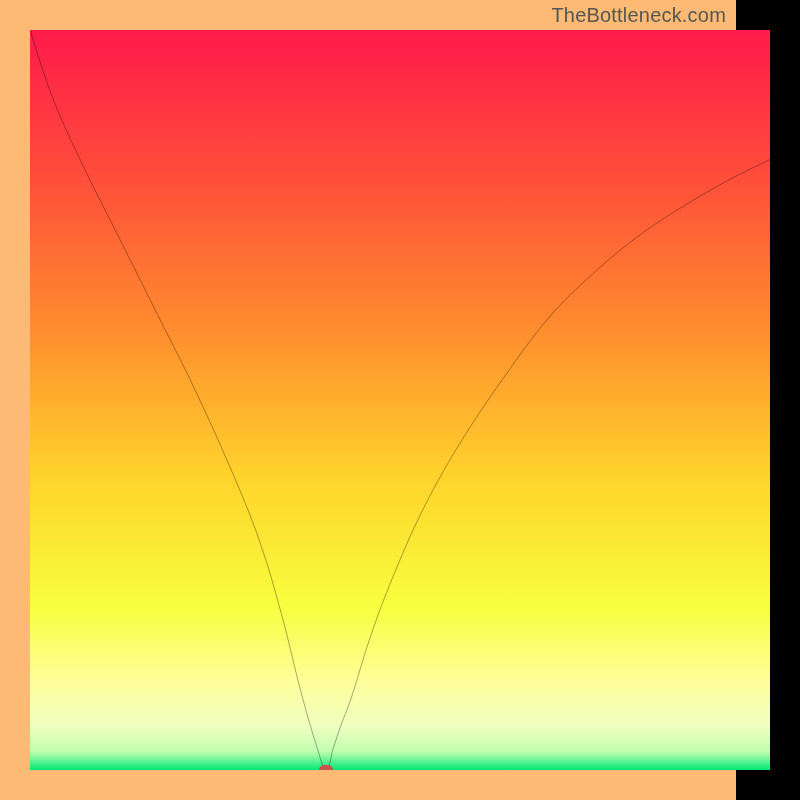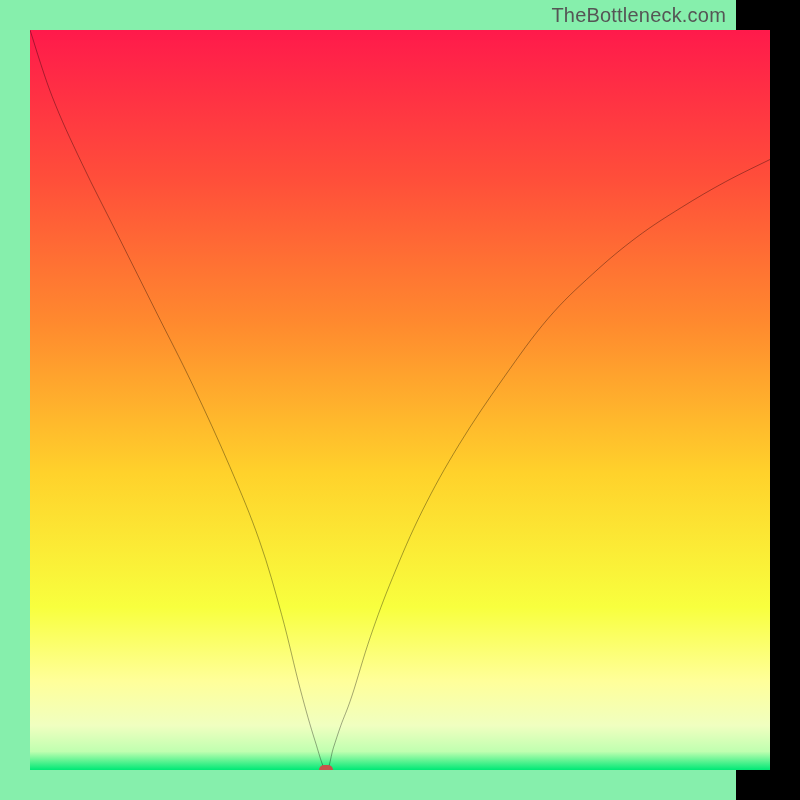--- a/index.html
+++ b/index.html
@@ -8,21 +8,21 @@
     width: 800px;
     height: 800px;
     overflow: hidden;
     background: #000;
     font-family: Arial, Helvetica, sans-serif;
   }
   .container {
     position: relative;
     width: 736px;
     height: 800px;
-    background: #86efac;
+    background: #fdba74;
   }
   .watermark {
     position: absolute;
     top: 4px;
     right: 10px;
     color: #555;
     font-size: 20px;
     font-weight: 400;
     letter-spacing: 0.2px;
     z-index: 10;

